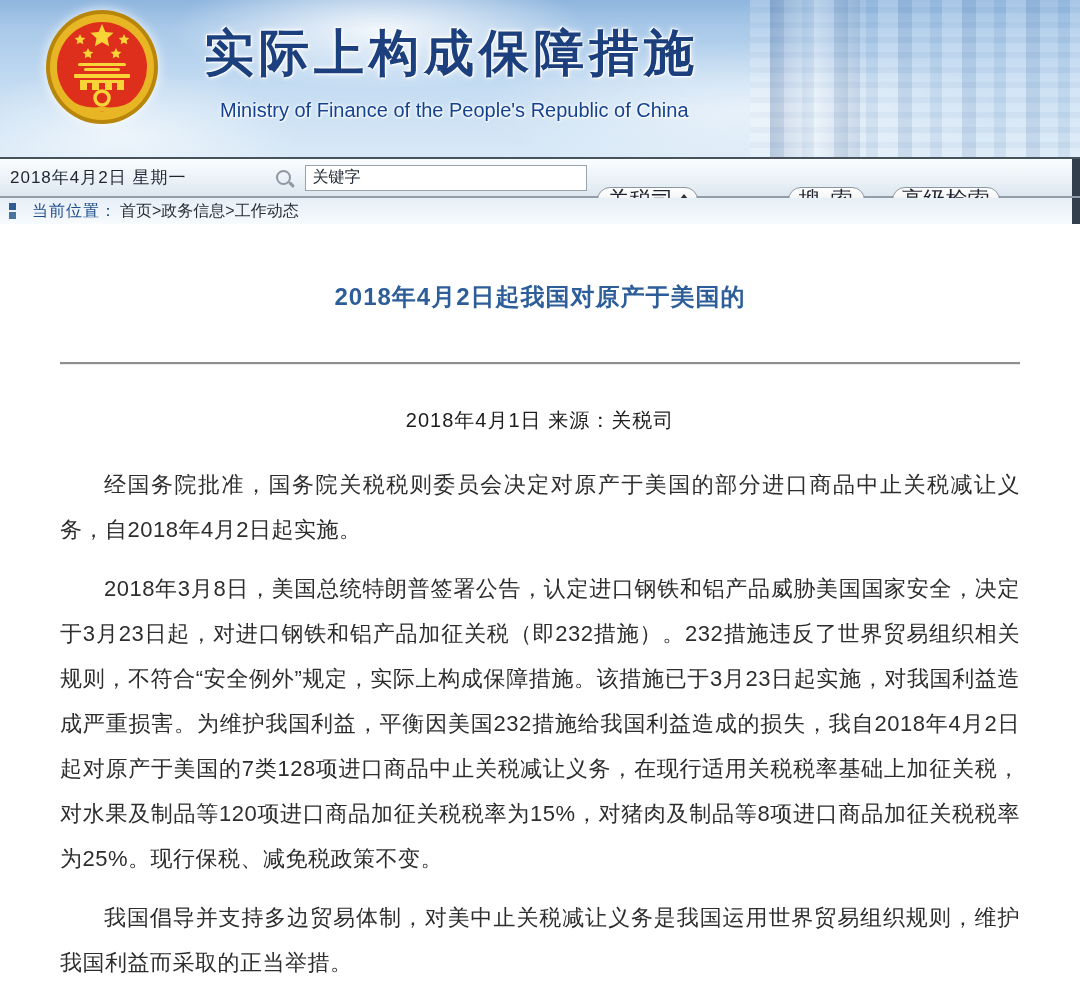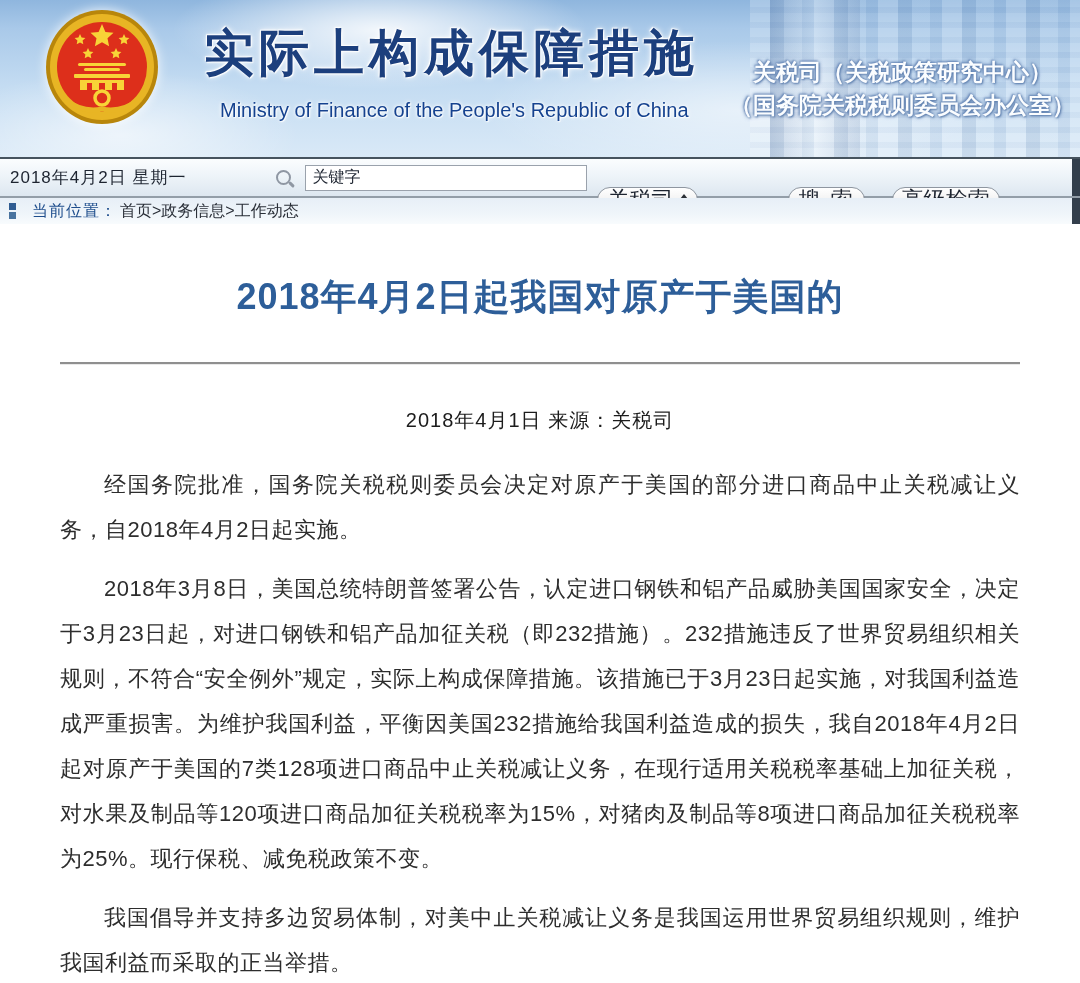--- a/index.html
+++ b/index.html
@@ -76,21 +76,21 @@
   }
   .crumb-icon{
     width:7px;height:16px;margin-left:9px;flex:none;
     background:linear-gradient(180deg,#2f5c92 0 44%,rgba(0,0,0,0) 44% 56%,#49739f 56% 100%);
   }
   .crumb-label{margin-left:16px;color:#1e4d8c;letter-spacing:1px;}
   .crumb-path{margin-left:3px;color:#2a2f38;}
   
   .article{padding:0 60px;}
   .art-title{
-    text-align:center;font-size:36px;font-weight:bold;color:#2d5e99;
+    text-align:center;font-size:24px;font-weight:bold;color:#2d5e99;
     line-height:58px;margin-top:44px;letter-spacing:1px;
   }
   .divider{border:none;border-top:2px solid #8f8f8f;border-bottom:1px solid #e9e9e9;margin:36px 0 0 0;}
   .art-meta{text-align:center;font-size:20px;color:#1c1c1c;margin-top:42px;letter-spacing:1px;}
   .art-body{margin-top:28px;}
   .art-body p{
     font-size:22px;line-height:45px;color:#2d2d2d;text-align:justify;
     text-indent:2em;margin:0 0 14px 0;letter-spacing:.5px;
   }
 </style>
@@ -128,24 +128,20 @@
       <circle cx="60" cy="91" r="7" fill="none" stroke="#f8d437" stroke-width="3.5"></circle>
       <path d="M22,92 Q40,106 60,102 Q80,106 98,92" fill="none" stroke="#e8b524" stroke-width="5"></path>
     </svg>
   </div>
 
   <div class="site-block">
     <div class="site-title">实际上构成保障措施</div>
     <div class="site-subtitle">Ministry of Finance of the People's Republic of China</div>
   </div>
 
-  <div class="dept-block">
-    <div>关税司（关税政策研究中心）</div>
-    <div>（国务院关税税则委员会办公室）</div>
-  </div>
 </div>
 
 <div class="searchbar">
   <span class="date">2018年4月2日 星期一</span>
   <span class="lens"></span>
   <input class="kw-input" type="text" value="关键字" style="">
   <div class="pill select-pill">
     <span>关税司</span>
     <span class="spin">
         <i class="up"></i>

